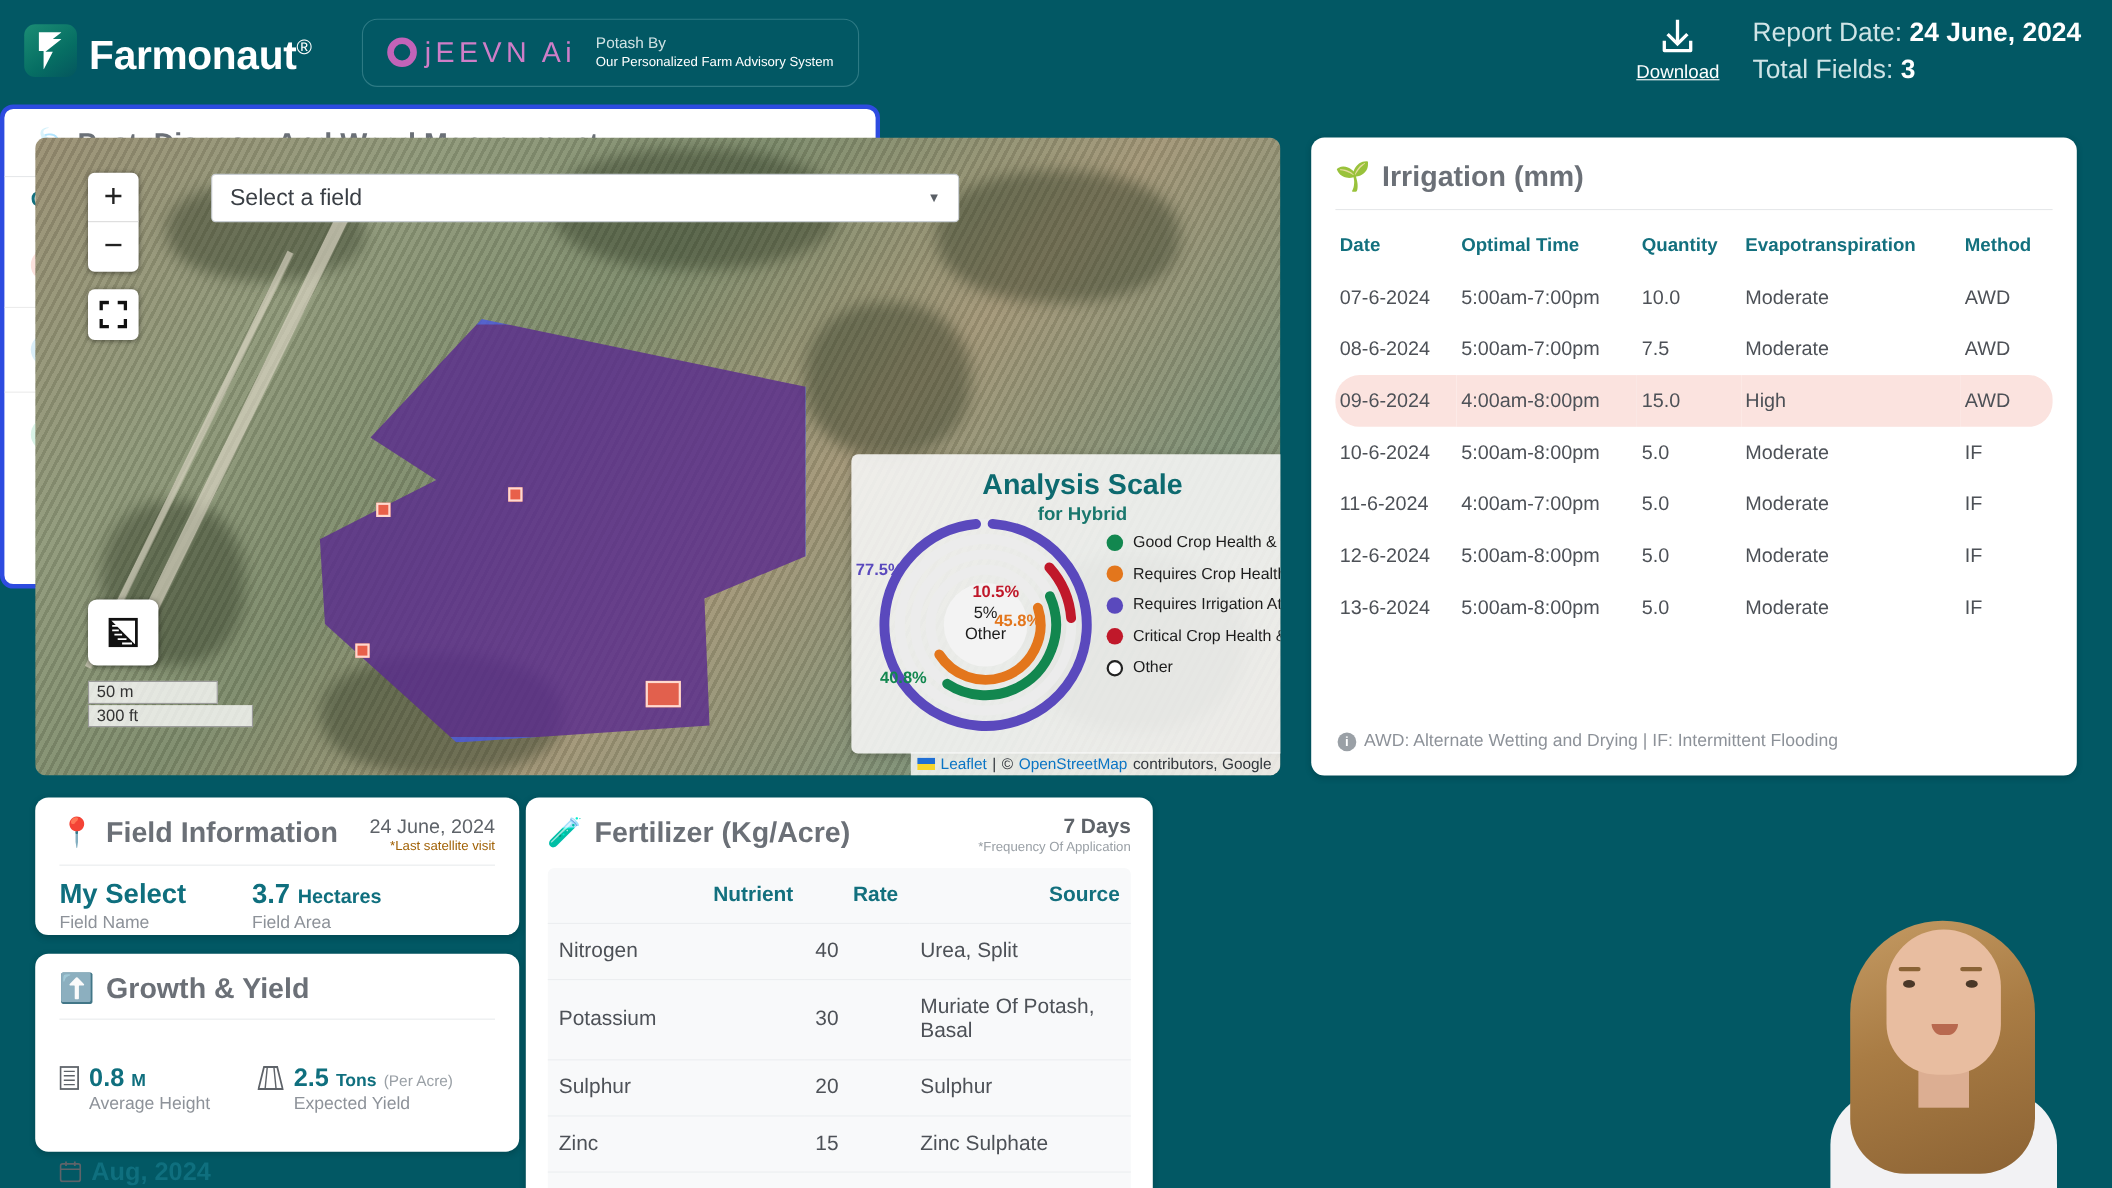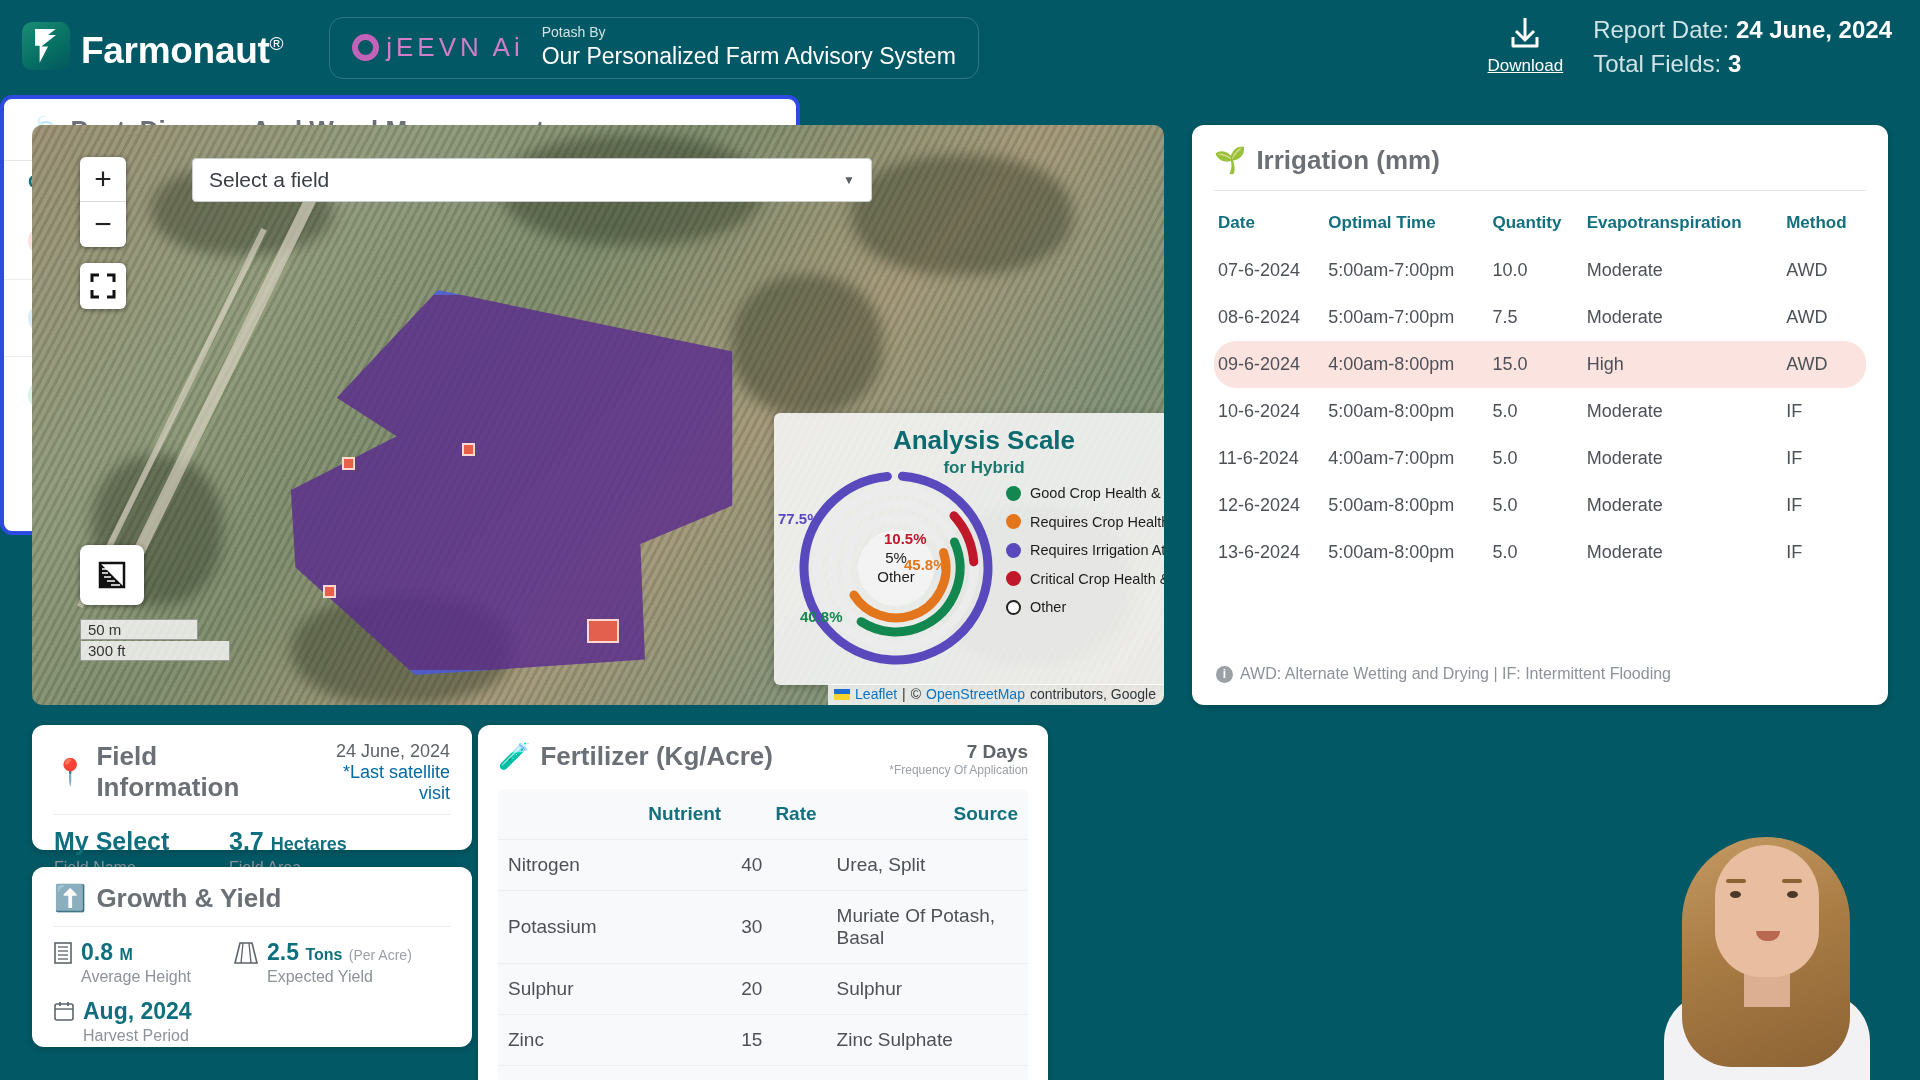--- a/index.html
+++ b/index.html
@@ -47,21 +47,21 @@
   .jeevn-logo { display: flex; align-items: center; }
   .jeevn-ring {
     width: 27px; height: 27px; border-radius: 50%;
     border: 6px solid #c263b8; margin-right: 7px;
   }
   .jeevn-word {
     color: #cf7ec7; font-size: 26px; letter-spacing: 4px; font-weight: 500;
   }
   .jeevn-txt { margin-left: 18px; line-height: 1.28; }
   .jeevn-txt .pw { color: #cfe2e4; font-size: 14px; }
-  .jeevn-txt .ln { color: #ffffff; font-size: 23px; }
+  .jeevn-txt .ln { color: #ffffff; font-size: 12px; }
 
   .hdr-right {
     position: absolute; right: 28px; top: 8px;
     display: flex; align-items: flex-start;
   }
   .download-btn {
     display: flex; flex-direction: column; align-items: center;
     margin-right: 30px; margin-top: 7px; cursor: pointer;
   }
   .download-btn .dl-label {
@@ -193,32 +193,32 @@
     width: 17px; height: 17px; border-radius: 50%; background: #9aa0a6; color: #fff;
     font-size: 12px; font-weight: bold; display: flex; align-items: center;
     justify-content: center; margin-right: 7px; flex: none;
   }
 
   
   .field-info { left: 32px; top: 630px; width: 440px; height: 125px; padding: 16px 22px 0 22px; }
   .fi-head { display: flex; align-items: flex-start; justify-content: space-between; }
   .fi-date { text-align: right; }
   .fi-date .d { font-size: 18px; color: #5e6369; }
-  .fi-date .s { font-size: 18px; color: #0369a1; }
+  .fi-date .s { font-size: 12px; color: #a16207; }
   .fi-divider { height: 1px; background: #e9ebed; margin: 10px 0 0 0; }
   .fi-stats { display: flex; margin-top: 12px; }
   .fi-stat { width: 175px; }
   .fi-stat .v { font-size: 25px; color: #0f6f7e; font-weight: bold; }
   .fi-stat .v .u { font-size: 18px; }
   .fi-stat .l { font-size: 16px; color: #8d9299; margin-top: 3px; }
 
   
   .growth { left: 32px; top: 772px; width: 440px; height: 180px; padding: 16px 22px 0 22px; }
   .gy-row { display: flex; margin-top: 12px; }
-  .gy-item { display: flex; align-items: flex-start; width: 180px; }
+  .gy-item { display: flex; align-items: flex-start; width: 180px; margin-top: 27px; }
   .gy-ic { margin-right: 9px; margin-top: 3px; }
   .gy-v { font-size: 23px; color: #0f6f7e; font-weight: bold; }
   .gy-v .u { font-size: 16px; }
   .gy-v .p { font-size: 14px; color: #9aa0a6; font-weight: normal; }
   .gy-l { font-size: 16px; color: #8d9299; margin-top: 2px; }
 
   
   .fertilizer { left: 478px; top: 630px; width: 570px; height: 427px; padding: 16px 20px 0 20px; }
   .ft-head { display: flex; align-items: flex-start; justify-content: space-between; }
   .ft-right { text-align: right; }

